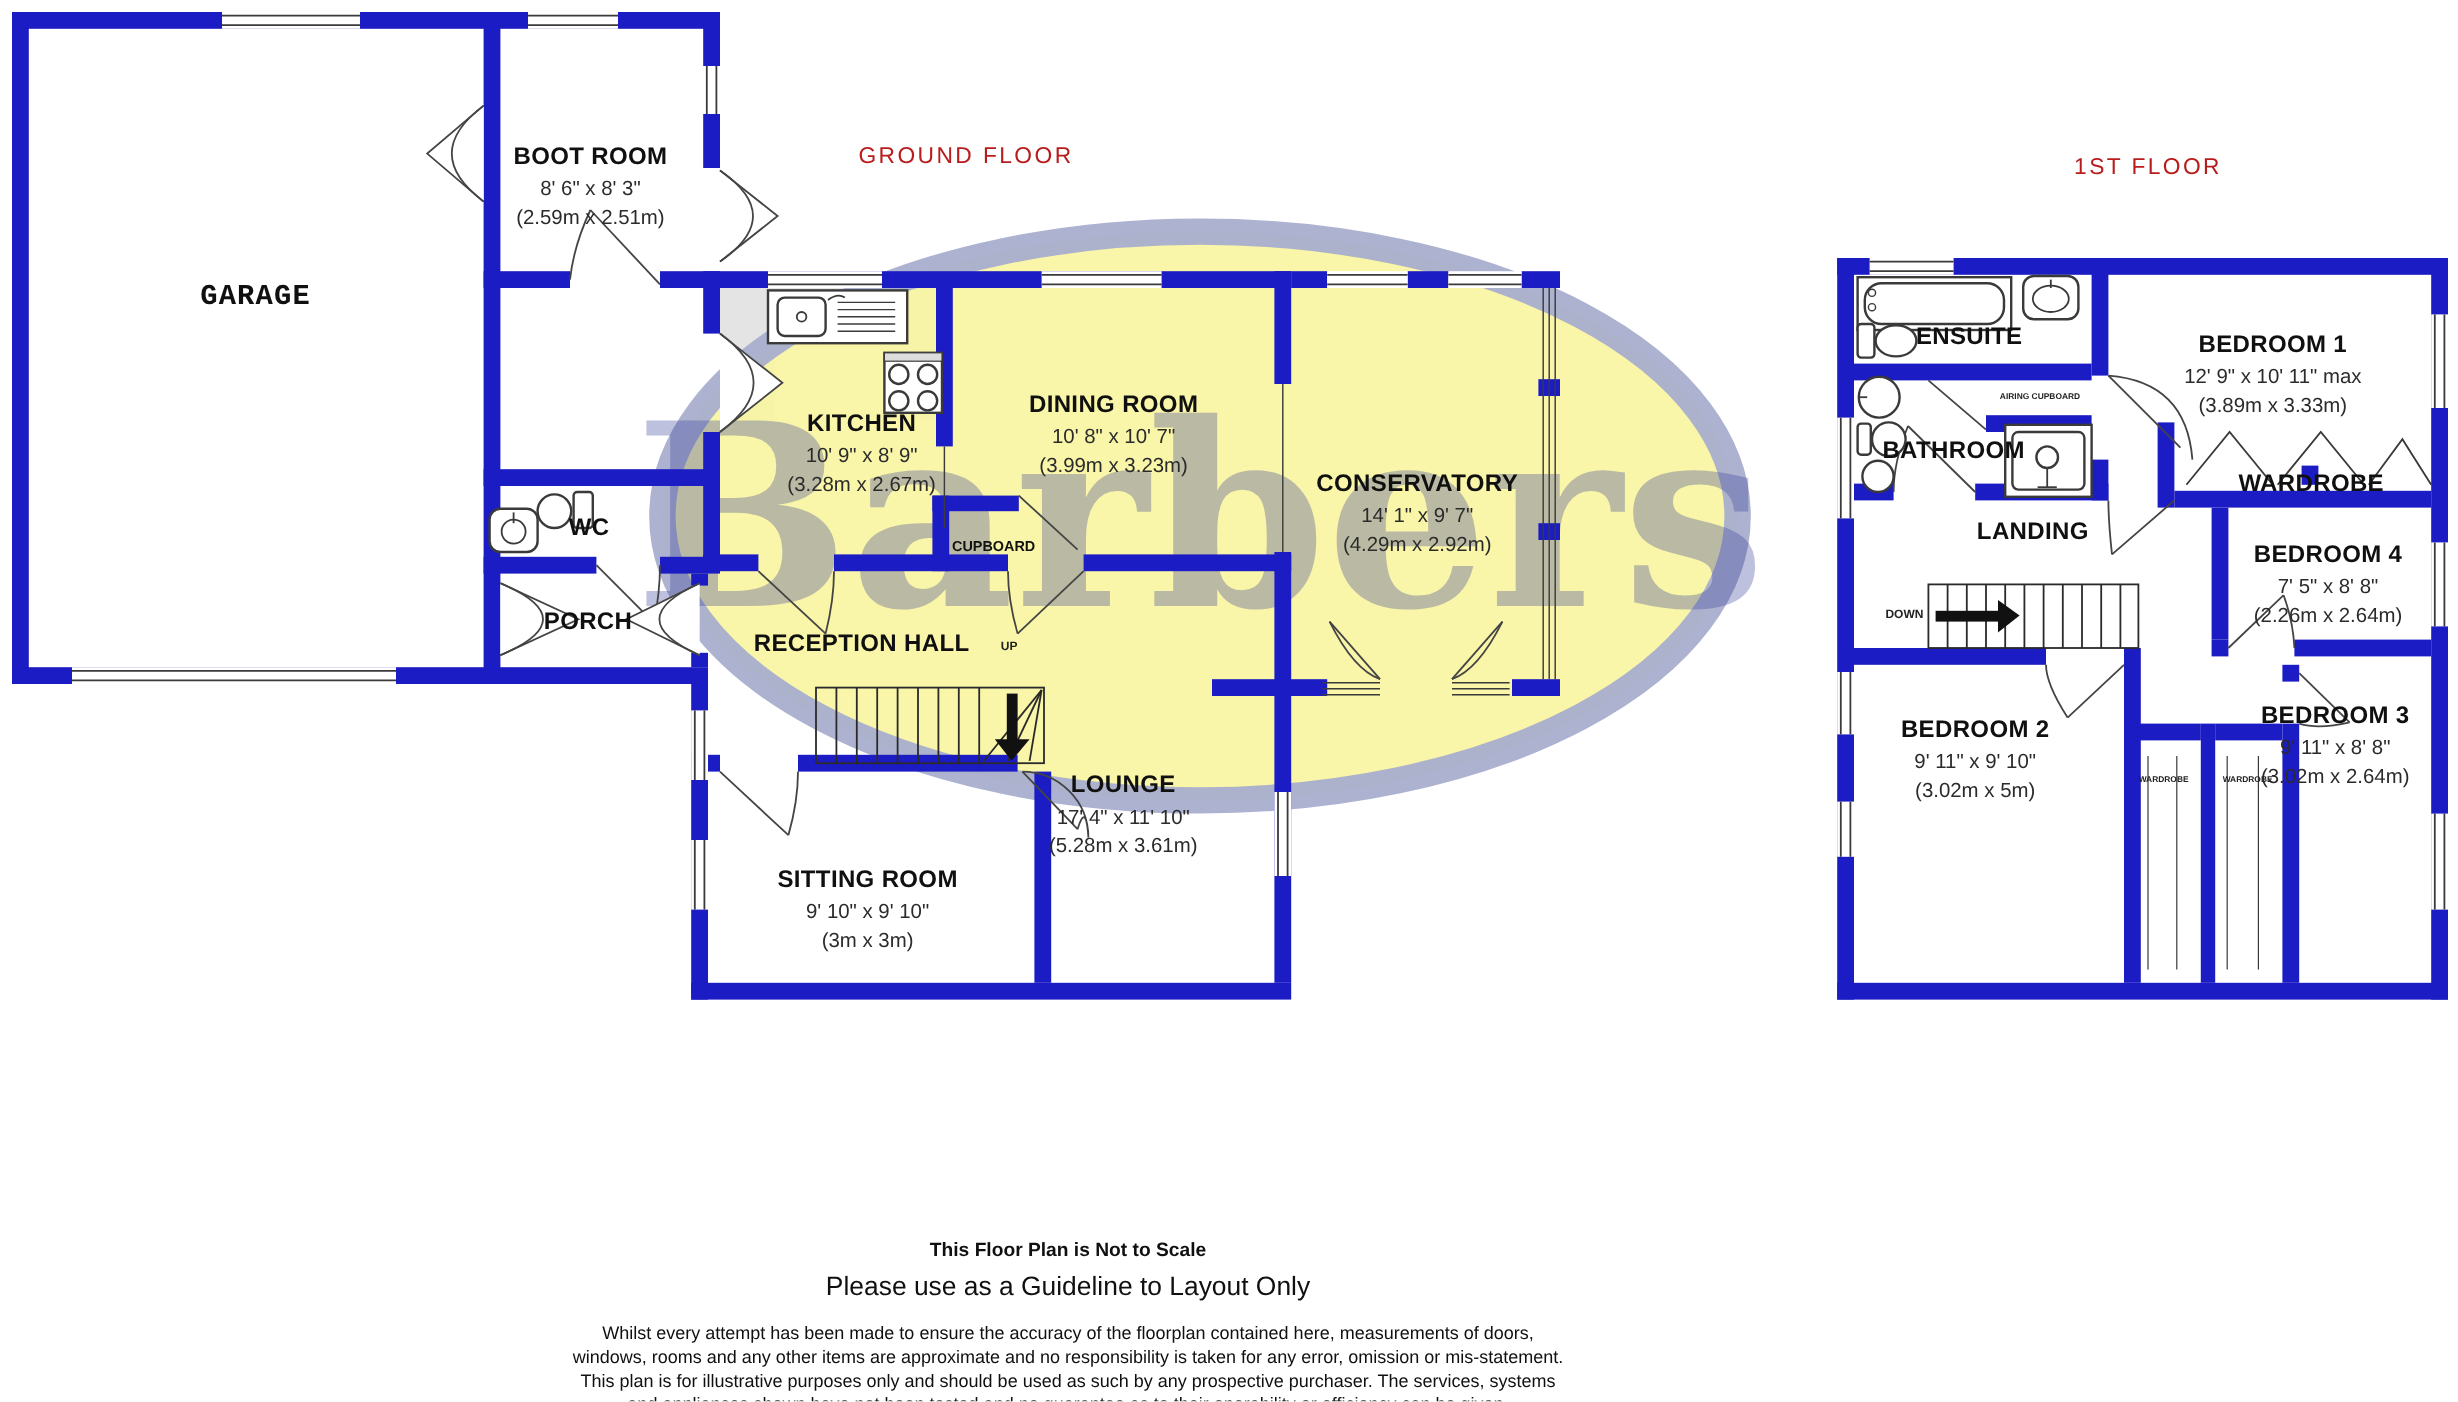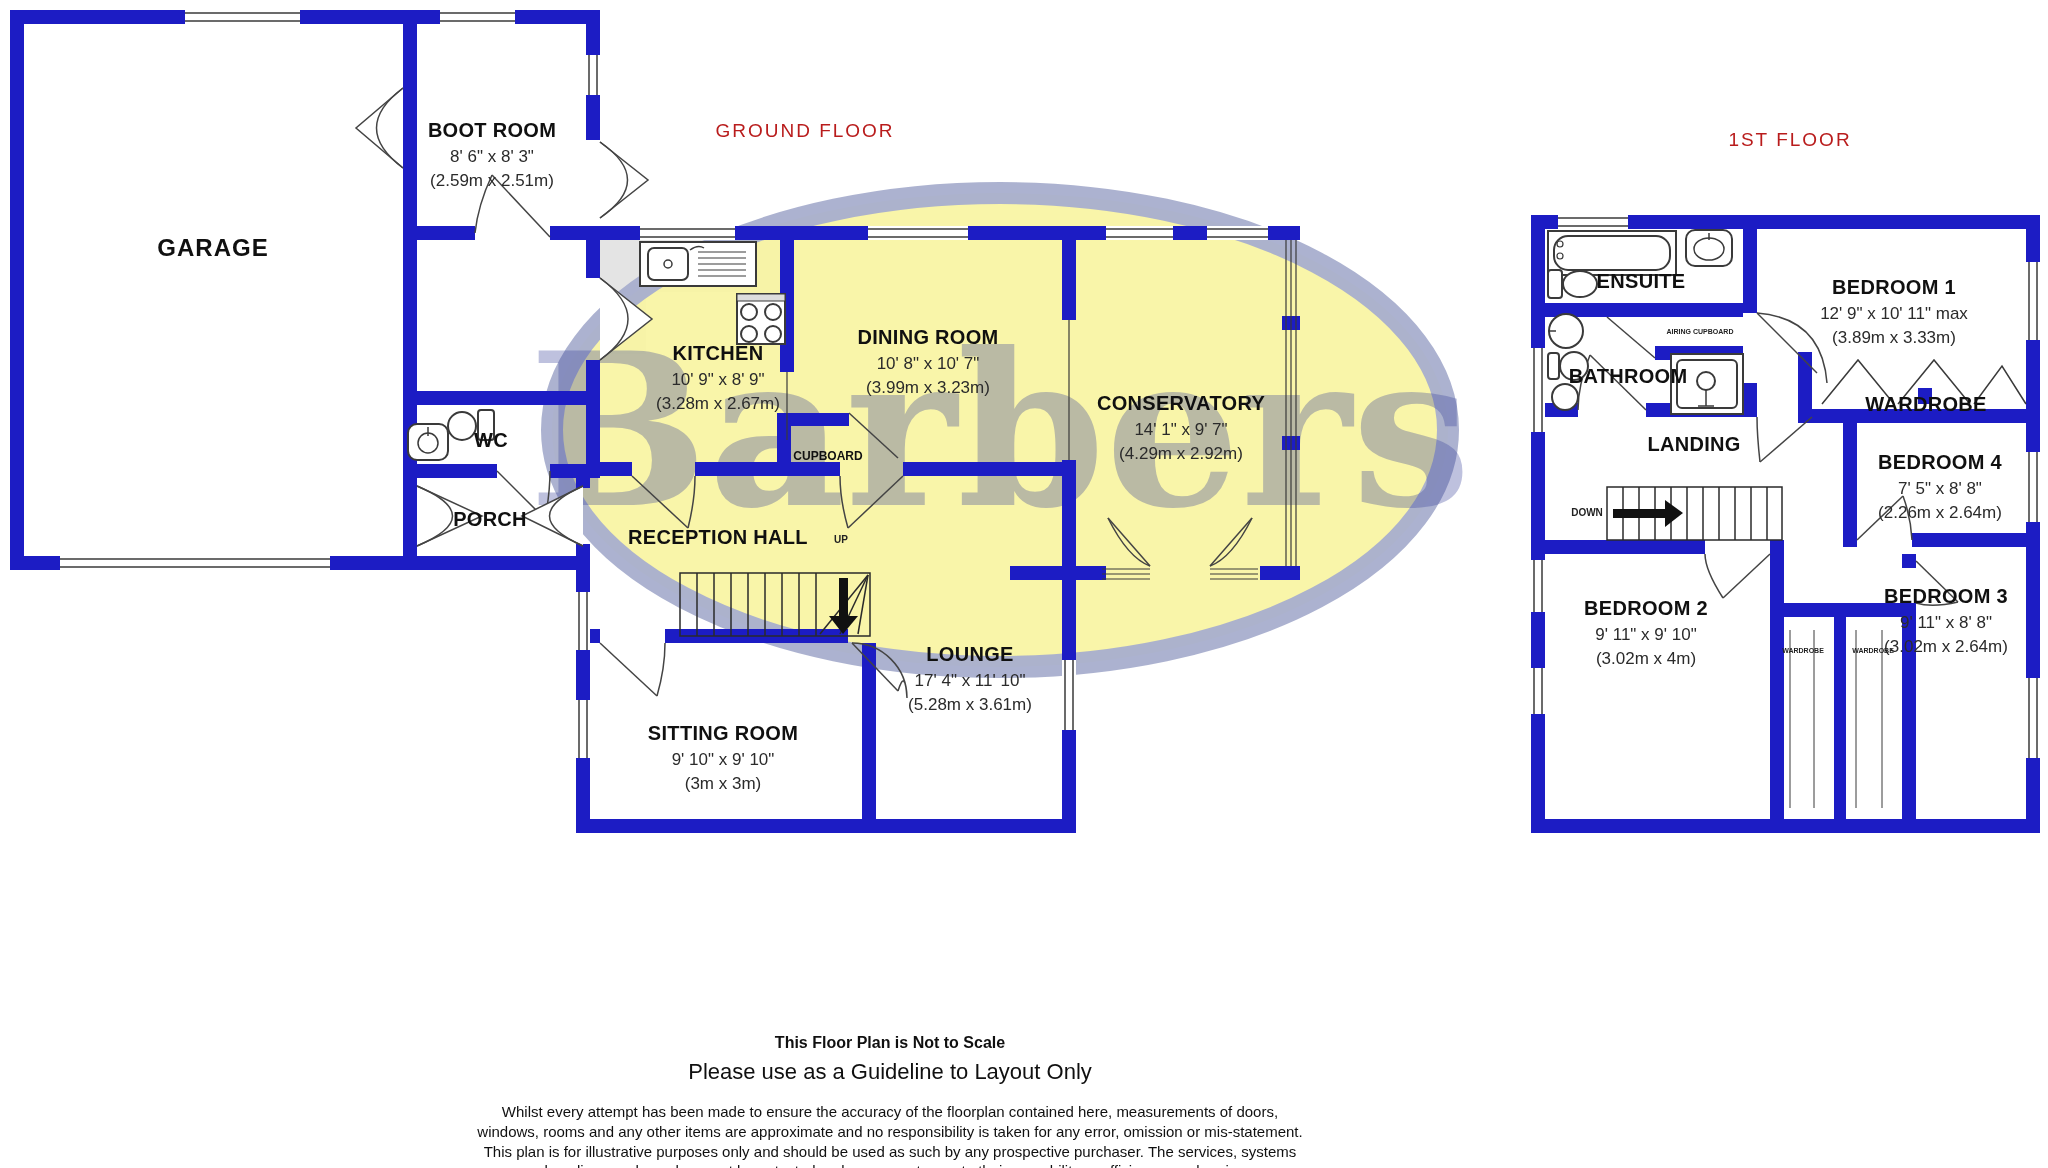--- a/index.html
+++ b/index.html
@@ -3,21 +3,21 @@
 <meta charset="utf-8">
 <style>
   html,body{margin:0;padding:0;background:#fff;}
   .canvas{position:relative;width:2048px;height:1168px;background:#fff;overflow:hidden;
           font-family:"Liberation Sans",sans-serif;}
   .plan-svg{position:absolute;left:0;top:0;z-index:1;}
   .lbl{position:absolute;transform:translate(-50%,-50%);text-align:center;white-space:nowrap;
        color:#111;z-index:5;line-height:1.25;}
   .lbl .nm{font-weight:bold;font-size:20px;letter-spacing:.3px;color:#101010;}
   .lbl .dm{font-size:17px;color:#2b2b2b;margin-top:3px;font-weight:400;}
-  .lbl.big .nm{font-size:24px;letter-spacing:1px;}
+  .lbl.big .nm{font-size:24px;letter-spacing:1px;font-family:Liberation Mono, monospace;}
   .lbl.tiny{font-size:10px;font-weight:bold;color:#222;}
   .lbl.mini{font-size:7px;font-weight:bold;color:#222;letter-spacing:0px;}
   .lbl.small{font-size:12px;font-weight:bold;color:#111;}
   .floor-title{position:absolute;transform:translate(-50%,-50%);font-size:19px;color:#b91c1c;
        letter-spacing:2px;z-index:5;white-space:nowrap;}
   .footer{position:absolute;left:890px;top:990px;transform:translateX(-50%);width:830px;
        text-align:center;z-index:5;color:#101010;}
   .footer .f-title{font-size:16px;font-weight:bold;margin-top:44px;}
   .footer .f-sub{font-size:22px;margin-top:7px;}
   .footer .f-disc{font-size:15px;line-height:1.32;margin-top:17px;}
@@ -426,21 +426,21 @@
   <div class="lbl small" style="left:828px;top:456px;">CUPBOARD</div>
 
   <div class="lbl tiny" style="left:841px;top:540px;">UP</div>
 
   <div class="lbl" style="left:723px;top:758px;">
     <div class="nm">SITTING ROOM</div>
     <div class="dm">9' 10" x 9' 10"</div>
     <div class="dm">(3m x 3m)</div>
   </div>
 
-  <div class="lbl" style="left:970px;top:679px;">
+  <div class="lbl" style="left:936px;top:679px;">
     <div class="nm">LOUNGE</div>
     <div class="dm">17' 4" x 11' 10"</div>
     <div class="dm">(5.28m x 3.61m)</div>
   </div>
 
   <div class="lbl" style="left:1641px;top:281px;">
     <div class="nm">ENSUITE</div>
   </div>
 
   <div class="lbl" style="left:1894px;top:312px;">
@@ -467,21 +467,21 @@
 
   <div class="lbl" style="left:1940px;top:487px;">
     <div class="nm">BEDROOM 4</div>
     <div class="dm">7' 5" x 8' 8"</div>
     <div class="dm">(2.26m x 2.64m)</div>
   </div>
 
   <div class="lbl" style="left:1646px;top:633px;">
     <div class="nm">BEDROOM 2</div>
     <div class="dm">9' 11" x 9' 10"</div>
-    <div class="dm">(3.02m x 4m)</div>
+    <div class="dm">(3.02m x 5m)</div>
   </div>
 
   <div class="lbl" style="left:1946px;top:621px;">
     <div class="nm">BEDROOM 3</div>
     <div class="dm">9' 11" x 8' 8"</div>
     <div class="dm">(3.02m x 2.64m)</div>
   </div>
 
   <div class="lbl mini" style="left:1803px;top:651px;">WARDROBE</div>
   <div class="lbl mini" style="left:1873px;top:651px;">WARDROBE</div>

